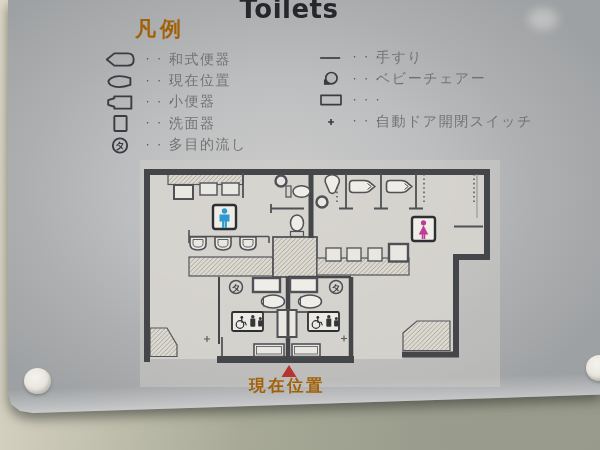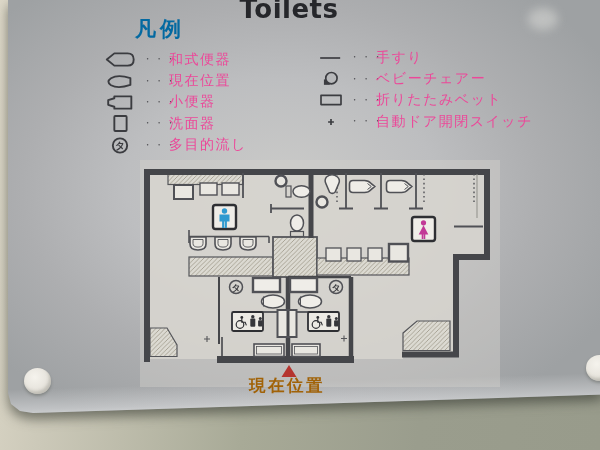--- a/index.html
+++ b/index.html
@@ -23,31 +23,31 @@
   .bolt{position:absolute;width:27px;height:26px;border-radius:50%;
     background:radial-gradient(circle at 40% 35%,#f5f3ed,#e6e3dc 58%,#cfccc4);
     box-shadow:0 2px 3px rgba(70,72,64,.35), inset -2px -3px 3px rgba(120,118,108,.28);}
   .bolt-bl{left:24px;top:368px}
   .bolt-r{left:586px;top:355px}
   .glare{position:absolute;left:528px;top:8px;width:30px;height:22px;border-radius:50%;
     background:rgba(238,238,232,.4);filter:blur(5px)}
   .title{position:absolute;left:0;top:-6px;width:578px;text-align:center;
     font-size:26px;font-weight:bold;color:#26272b;letter-spacing:.5px}
   .legend-heading{position:absolute;left:135px;top:15px;font-size:21px;font-weight:bold;
-    color:#0369a1;letter-spacing:4px}
+    color:#a16207;letter-spacing:4px}
   .legend{position:absolute}
   .legend-left{left:97px;top:49px}
   .legend-right{left:312px;top:47px}
   .lrow{height:21.4px;display:flex;align-items:center}
   .licn{width:46px;display:flex;justify-content:center;align-items:center}
   .legend-right .licn{width:38px}
   .licn svg{width:34px;height:17px;overflow:visible}
   .legend-right .licn svg{width:30px;height:16px}
   .ldots{width:26px;font-size:9px;letter-spacing:2.5px;color:#4e4e52;text-align:center}
-  .llab{font-size:14px;color:#ec4899;letter-spacing:1.5px;white-space:nowrap}
+  .llab{font-size:14px;color:#737373;letter-spacing:1.5px;white-space:nowrap}
   .plan{position:absolute;left:140px;top:160px;width:360px;height:240px}
   .marker-label{position:absolute;left:249px;top:375px;font-size:16.5px;font-weight:bold;
     letter-spacing:2.5px;color:#a16207;white-space:nowrap}
   .lic{stroke:#3b3c40;fill:none;stroke-width:2;stroke-linejoin:round}
 </style>
 </head>
 <body>
 
 <div id="scene">
 
@@ -130,21 +130,20 @@
       <span class="ldots">・・・</span>
       <span class="llab">ベビーチェアー</span>
     </div>
     <div class="lrow">
       <span class="licn">
         <svg viewBox="0 0 36 18">
             <rect class="lic" x="6" y="3.5" width="24" height="11" stroke-width="2.2"></rect>
           </svg>
       </span>
       <span class="ldots">・・・</span>
-      <span class="llab">折りたたみベット</span>
     </div>
     <div class="lrow">
       <span class="licn">
         <svg viewBox="0 0 36 18">
             <path class="lic" d="M18,5.5 V12.5 M14.5,9 H21.5" stroke-width="1.6"></path>
           </svg>
       </span>
       <span class="ldots">・・・</span>
       <span class="llab">自動ドア開閉スイッチ</span>
     </div>

